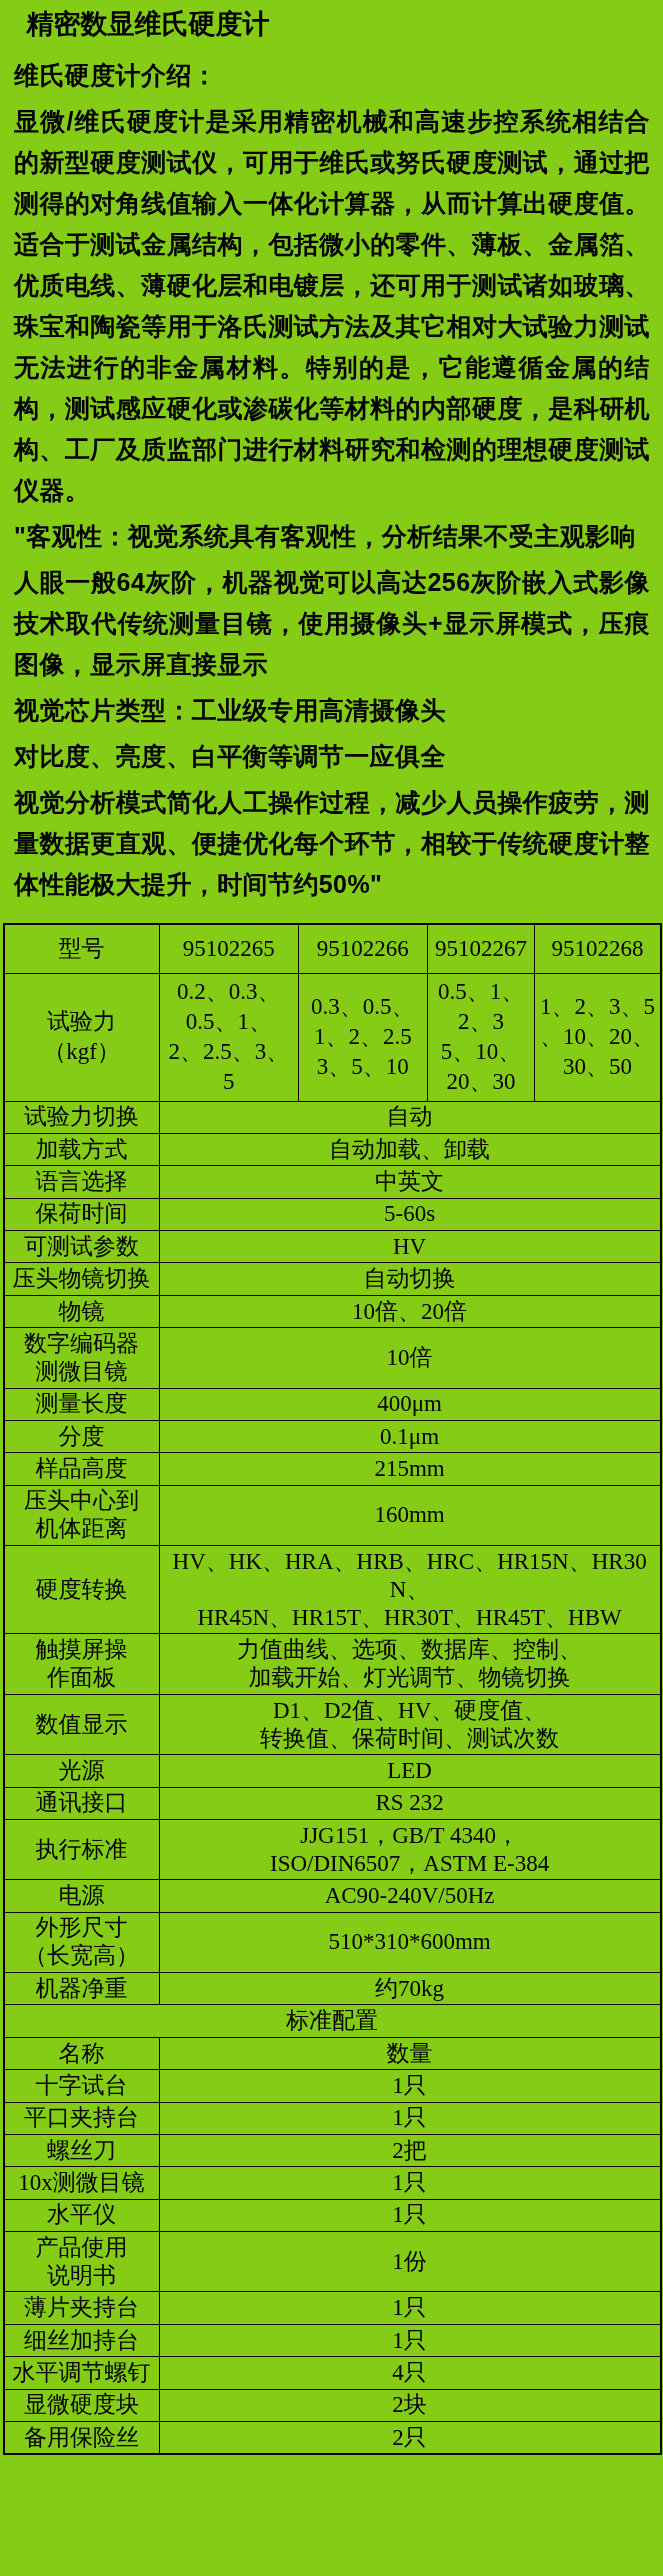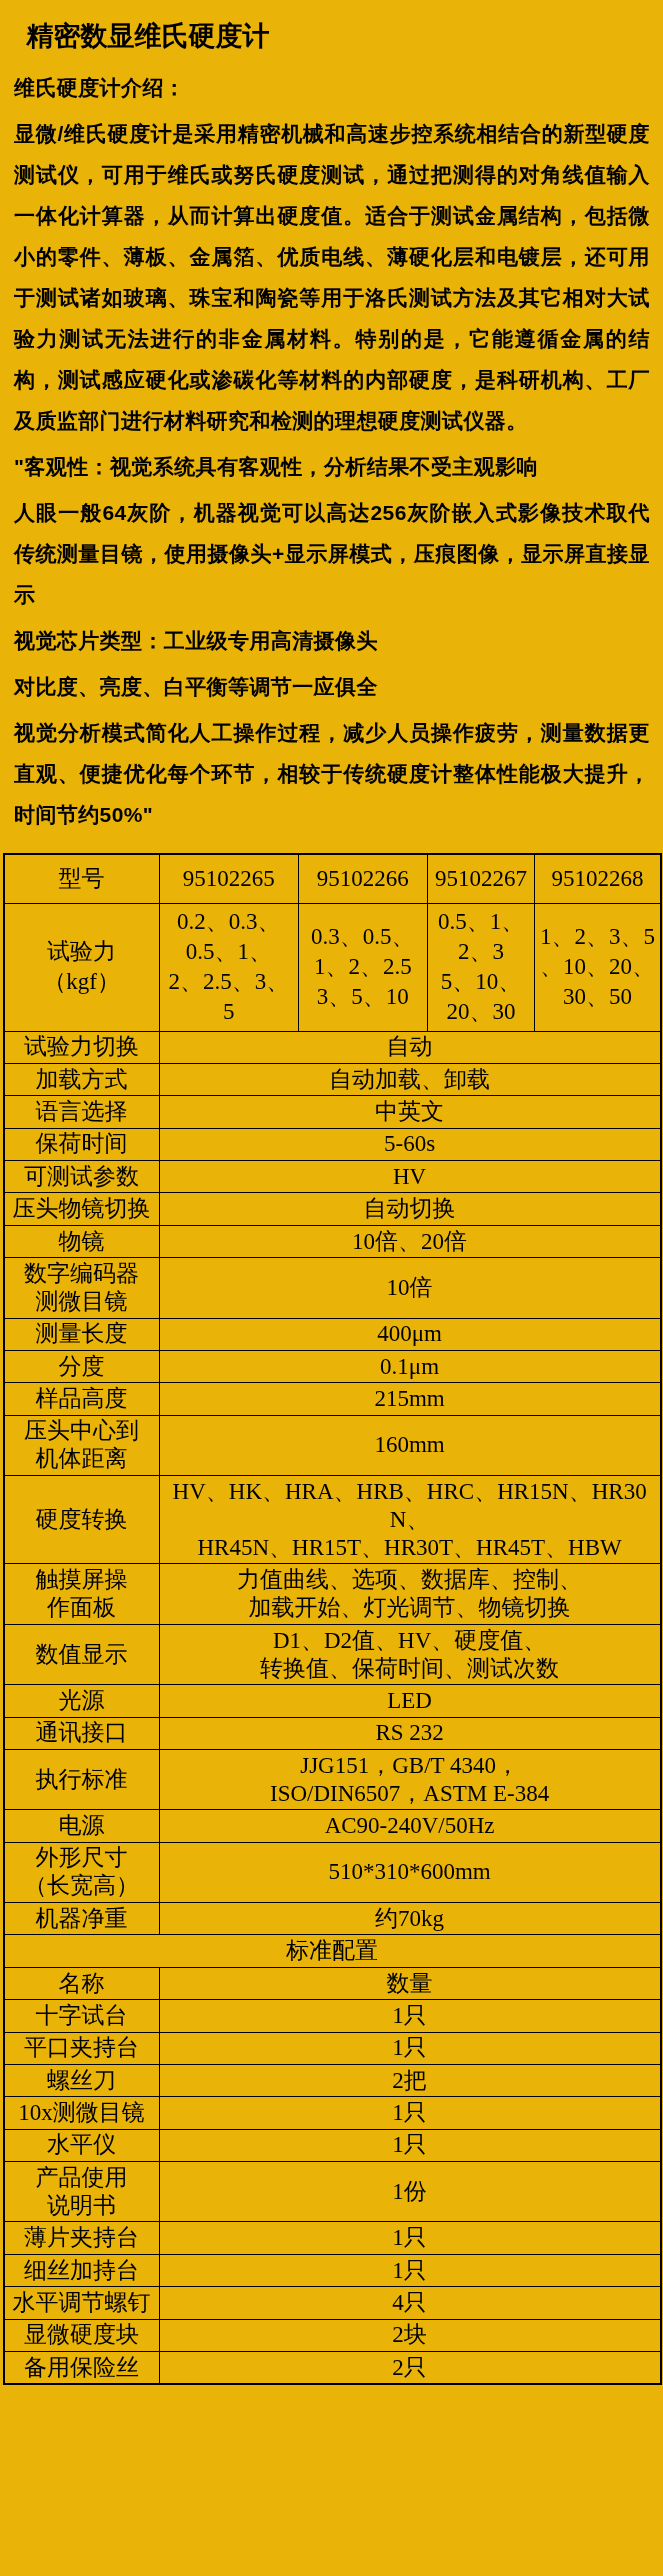--- a/index.html
+++ b/index.html
@@ -1,35 +1,35 @@
 <!DOCTYPE html>
 <html style="font-size:13.3px"><head>
 <meta charset="utf-8">
 <style>
   html,body { margin:0; padding:0; background:#ffffff; }
   .page {
     position:relative;
     width:664px;
     height:2576px;
     overflow:hidden;
-    background:#eab308;
+    background:#84cc16;
     color:#000000;
     font-family:"Liberation Sans","DejaVu Sans",sans-serif;
     box-sizing:border-box;
-    padding-top:16px;
+    padding-top:4px;
   }
   .title {
     font-size:27px;
     font-weight:bold;
     line-height:41px;
     margin:0 14px 10px 26.6px;
   }
   .intro {
     padding:0 14px;
-    font-size:21px;
+    font-size:25px;
     font-weight:bold;
     line-height:41px;
     text-align:justify;
     letter-spacing:0.4px;
   }
   .intro p { margin:0 0 5px 0; }
 
   table.spec {
     width:659px;
     margin:18px 2.5px 0 2.5px;

